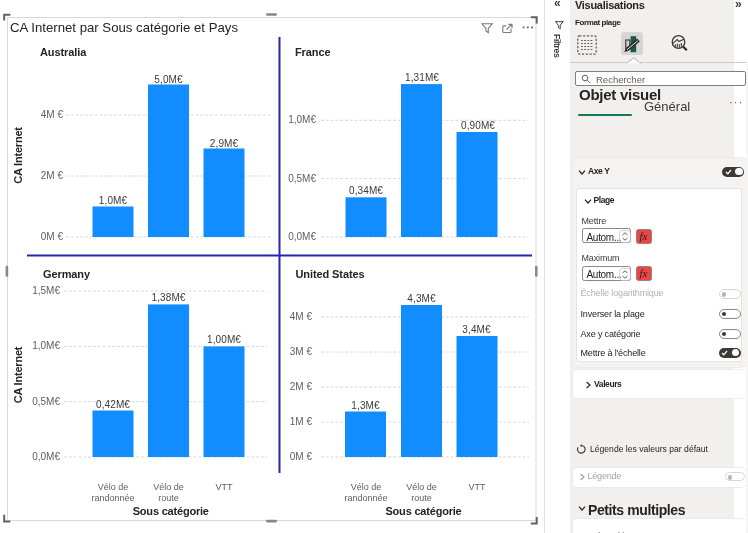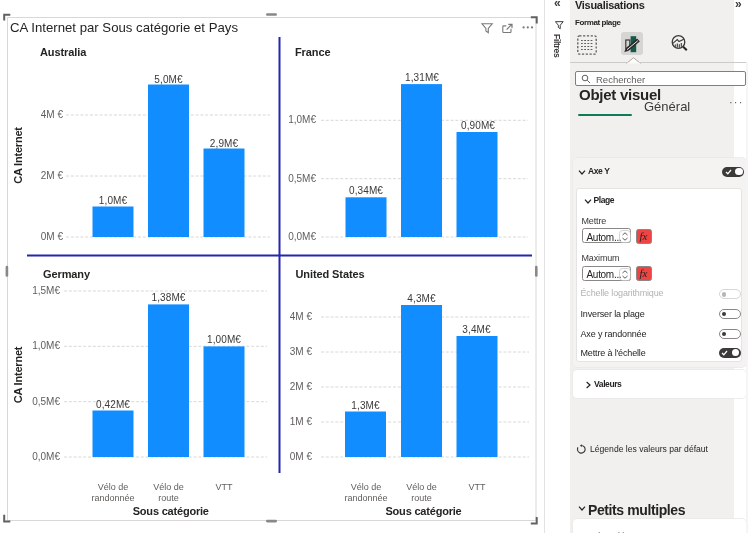--- a/index.html
+++ b/index.html
@@ -247,21 +247,21 @@
         </div>
         <div class="fx" style="left:59px;top:77px">fx</div>
         <div class="lbl" style="left:4px;top:99px;color:#b5b3b1">Échelle logarithmique</div>
         <div class="tg tgdis" style="left:142px;top:100px">
             <div class="dot"></div>
           </div>
         <div class="lbl" style="left:4px;top:119.5px;color:#252423">Inverser la plage</div>
         <div class="tg tgoff" style="left:142px;top:119.5px">
             <div class="dot"></div>
           </div>
-        <div class="lbl" style="left:4px;top:139.5px;color:#252423">Axe y randonnée</div>
+        <div class="lbl" style="left:4px;top:139.5px;color:#252423">Axe y catégorie</div>
         <div class="tg tgoff" style="left:142px;top:139.5px">
             <div class="dot"></div>
           </div>
         <div class="lbl" style="left:4px;top:158.5px;color:#252423">Mettre à l'échelle</div>
         <div class="tg tgon" style="left:142px;top:158.5px">
             <div class="knob"></div>
             <svg class="abs" style="left:2.5px;top:2px" width="7" height="6" viewBox="0 0 7 6">
               <path d="M1 3 L2.8 4.8 L6 1" fill="none" stroke="#fff" stroke-width="1.3"></path>
             </svg>
           </div>
@@ -275,20 +275,29 @@
       <div class="hdr" style="left:21px;top:9px">Valeurs</div>
     </div>
 
 
     <svg class="abs" style="left:6px;top:443.5px" width="10" height="10" viewBox="0 0 10 10">
         <path d="M2 3.4 A3.8 3.8 0 1 0 5.4 1.5" fill="none" stroke="#3b3a39" stroke-width="1.15"></path>
         <path d="M5.8 0.2 L3.8 1.7 L6 3.1 Z" fill="#3b3a39"></path>
       </svg>
     <div class="abs" style="left:20px;top:444px;font-size:8.6px;letter-spacing:0px;color:#252423">Légende les valeurs par défaut</div>
 
+    <div class="card" style="top:467.5px;height:19px">
+      <svg class="abs" style="left:4.5px;top:5.5px" width="8" height="8" viewBox="0 0 8 8">
+          <path d="M2.6 1 L6 4 L2.6 7" fill="none" stroke="#a5a3a1" stroke-width="1.2"></path>
+        </svg>
+      <div class="abs" style="left:14.5px;top:3.5px;font-size:9px;color:#a5a3a1;letter-spacing:-0.2px">Légende</div>
+      <div class="tg tgdis" style="left:151.5px;top:4.5px;width:20px;height:9px">
+          <div class="dot"></div>
+        </div>
+    </div>
 
     <svg class="abs" style="left:8px;top:504px" width="8" height="8" viewBox="0 0 8 8">
         <path d="M1 2.6 L4 6 L7 2.6" fill="none" stroke="#252423" stroke-width="1.2"></path>
       </svg>
     <div class="abs" style="left:18px;top:501.5px;font-size:14px;font-weight:bold;letter-spacing:-0.4px;color:#252423">Petits multiples</div>
 
     <div class="card" style="top:519px;height:16px;border-radius:4px 4px 0 0;overflow:hidden">
       <div class="abs" style="left:19px;top:11.5px;font-size:8.5px;color:#252423">Disposition</div>
     </div>
 

